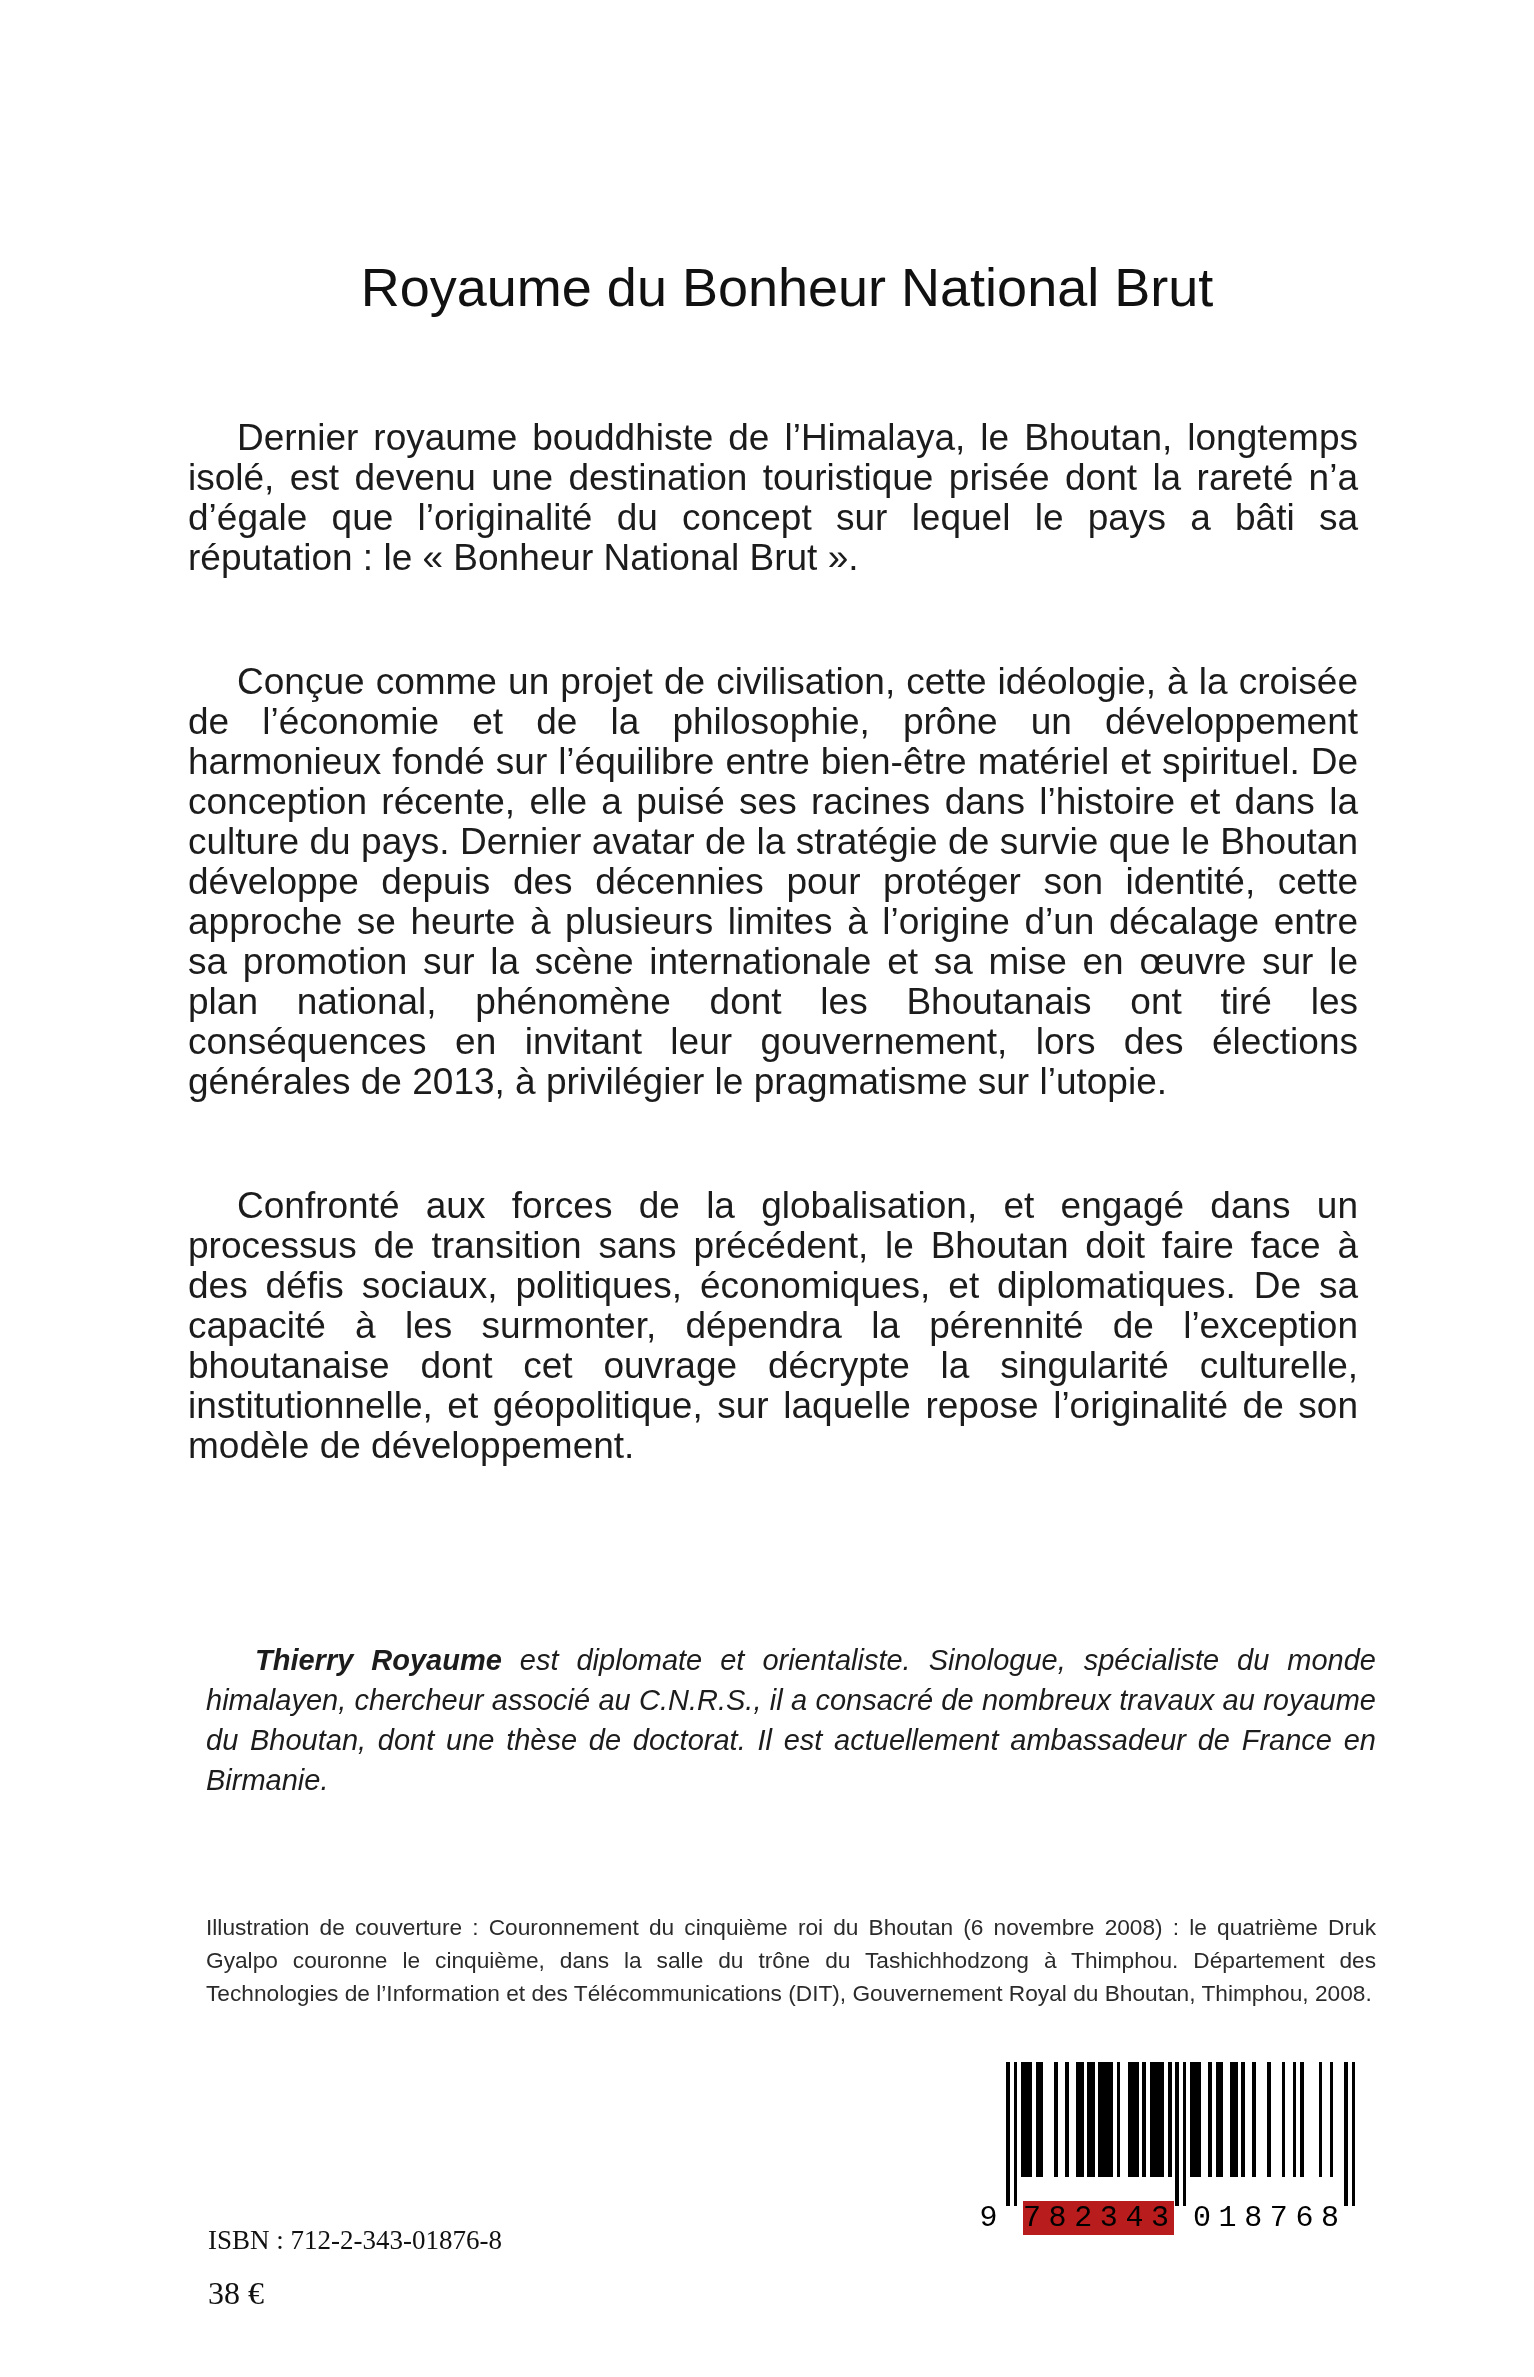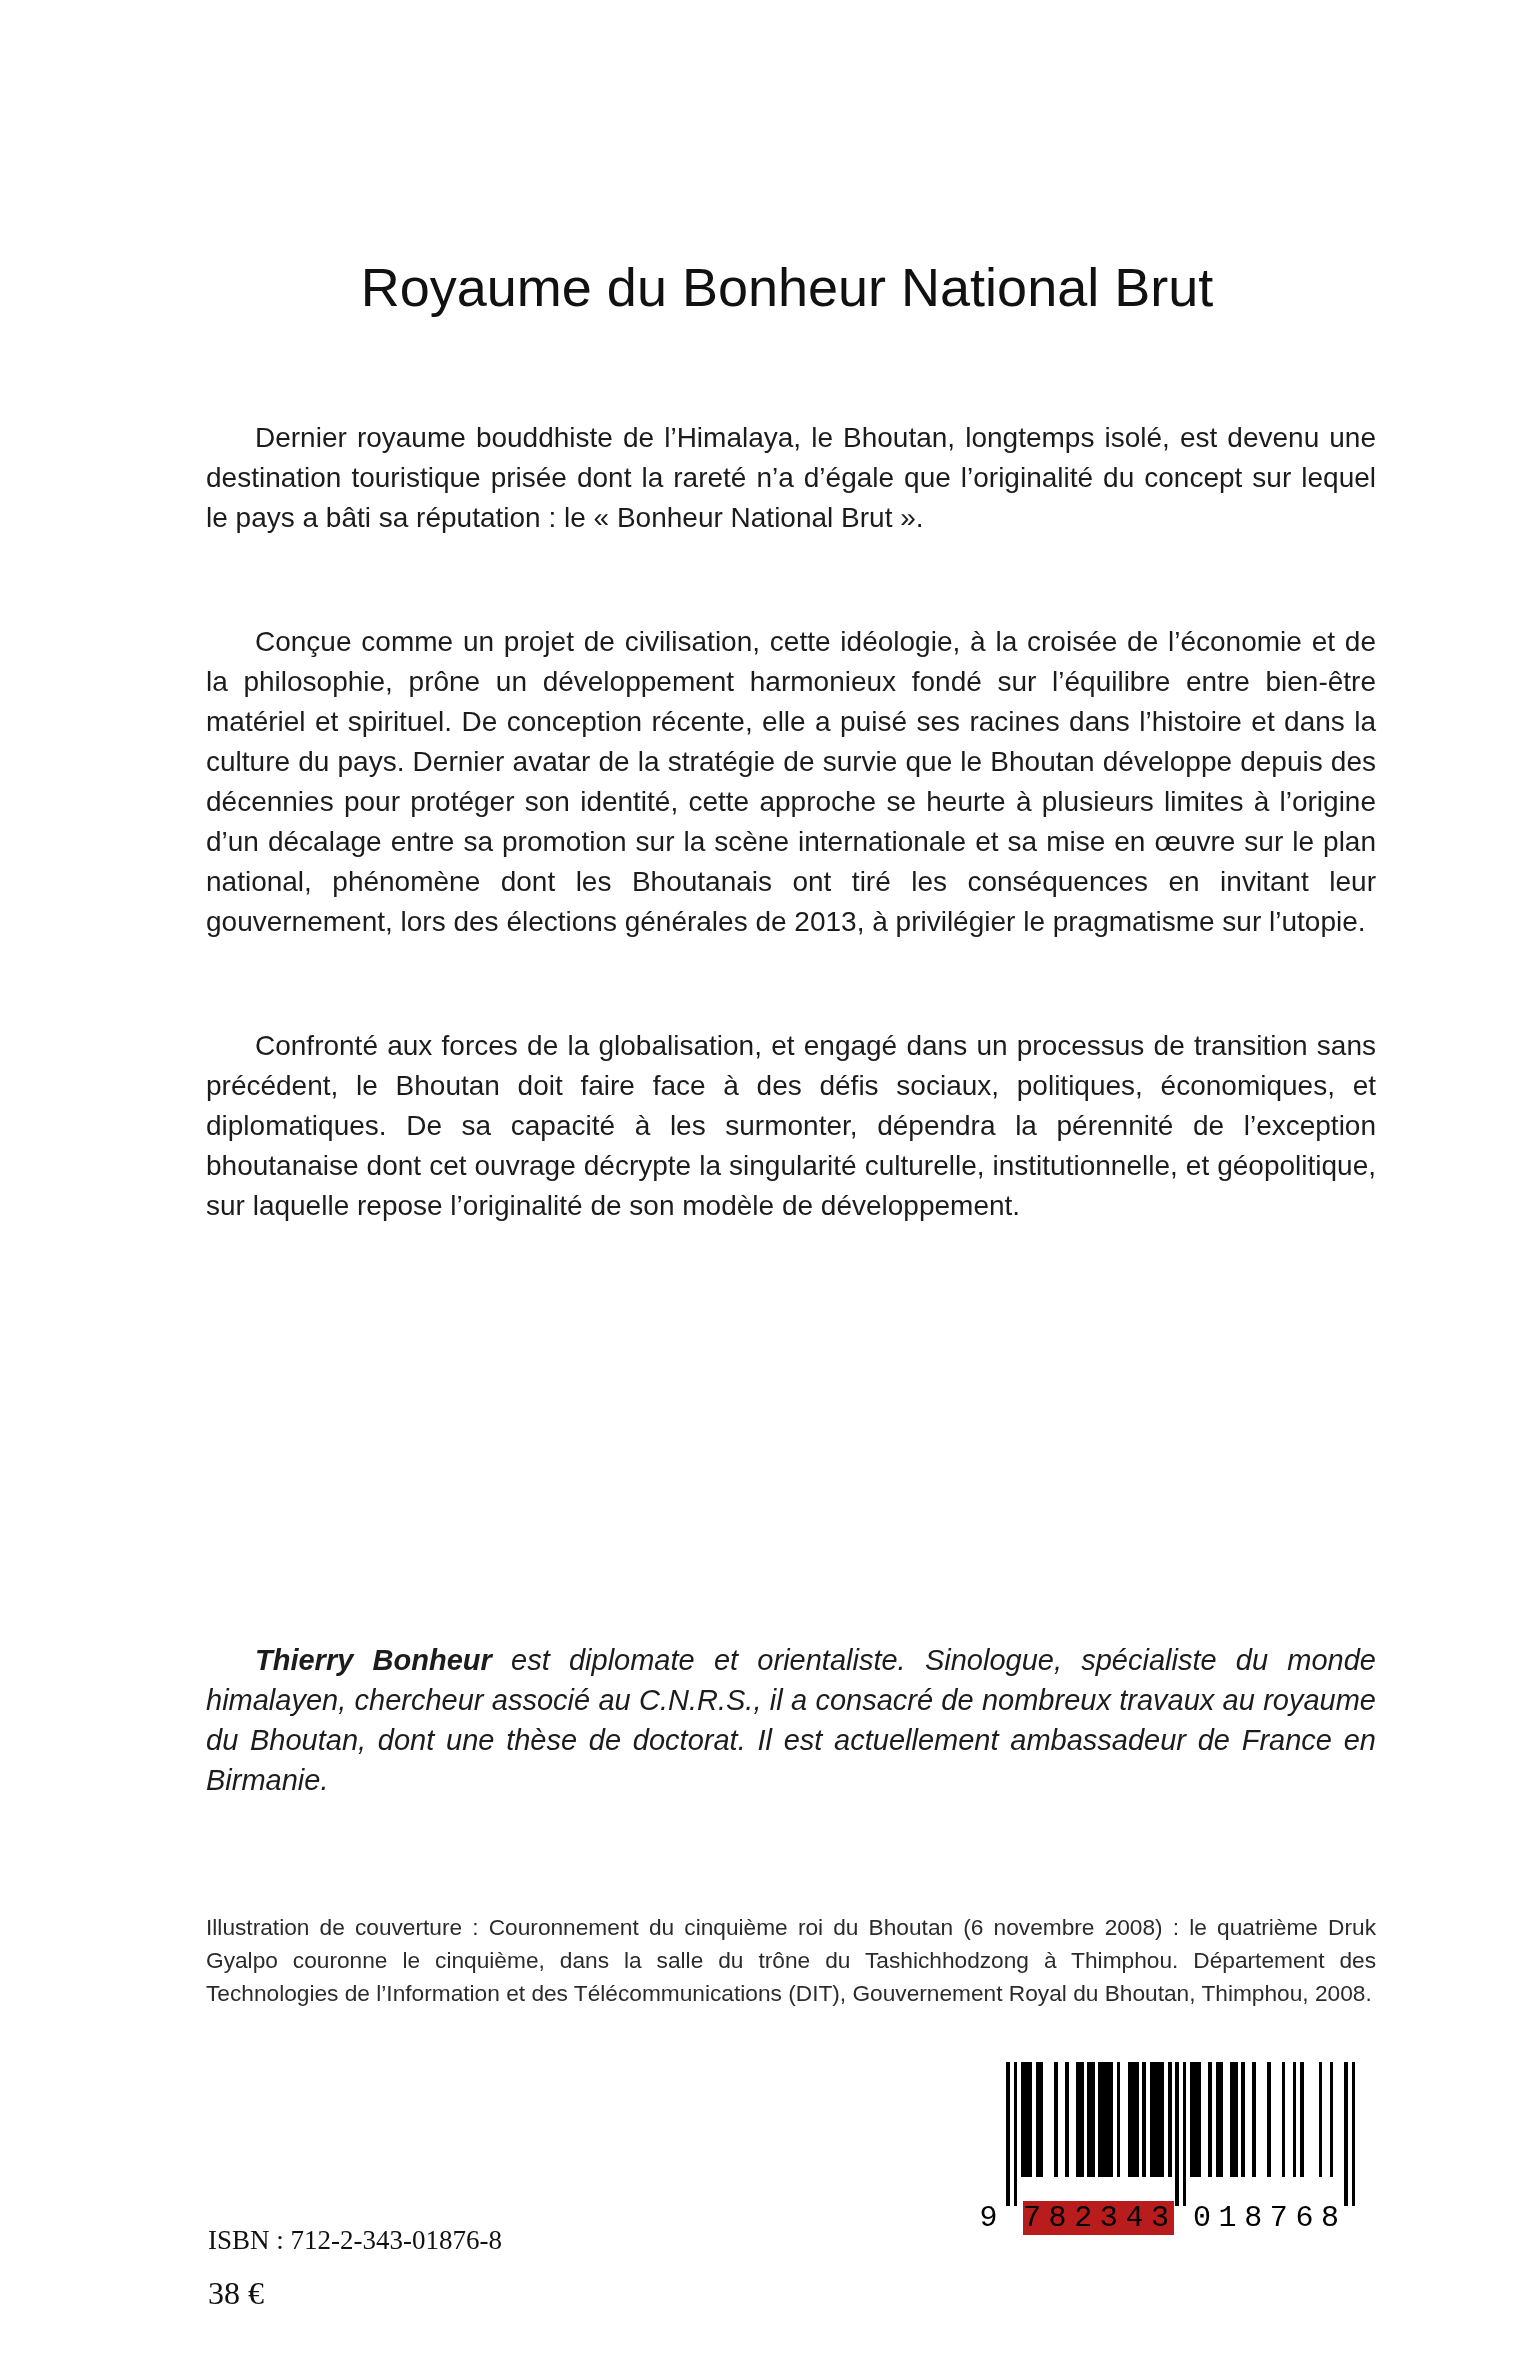--- a/index.html
+++ b/index.html
@@ -35,23 +35,23 @@
     width: 100%;
     margin: 4px;
     text-align: center;
     font-size: 54px;
     font-weight: 500;
     color: #111111;
   }
   .body-text {
     position: absolute;
     top: 418px;
-    left: 206px;
+    left: 188px;
     width: 1170px;
-    font-size: 28px;
+    font-size: 37px;
     line-height: 40px;
     text-align: justify;
   }
   .body-text p {
     margin: 0 0 84px 0;
     text-indent: 49px;
   }
   .bio {
     position: absolute;
     top: 1640px;
@@ -158,21 +158,21 @@
 <div class="page">
 
   <h2 class="subtitle">Royaume du Bonheur National Brut</h2>
 
   <div class="body-text">
     <p>Dernier royaume bouddhiste de l’Himalaya, le Bhoutan, longtemps isolé, est devenu une destination touristique prisée dont la rareté n’a d’égale que l’originalité du concept sur lequel le pays a bâti sa réputation : le « Bonheur National Brut ».</p>
     <p>Conçue comme un projet de civilisation, cette idéologie, à la croisée de l’économie et de la philosophie, prône un développement harmonieux fondé sur l’équilibre entre bien-être matériel et spirituel. De conception récente, elle a puisé ses racines dans l’histoire et dans la culture du pays. Dernier avatar de la stratégie de survie que le Bhoutan développe depuis des décennies pour protéger son identité, cette approche se heurte à plusieurs limites à l’origine d’un décalage entre sa promotion sur la scène internationale et sa mise en œuvre sur le plan national, phénomène dont les Bhoutanais ont tiré les conséquences en invitant leur gouvernement, lors des élections générales de 2013, à privilégier le pragmatisme sur l’utopie.</p>
     <p>Confronté aux forces de la globalisation, et engagé dans un processus de transition sans précédent, le Bhoutan doit faire face à des défis sociaux, politiques, économiques, et diplomatiques. De sa capacité à les surmonter, dépendra la pérennité de l’exception bhoutanaise dont cet ouvrage décrypte la singularité culturelle, institutionnelle, et géopolitique, sur laquelle repose l’originalité de son modèle de développement.</p>
   </div>
 
-  <p class="bio"><span class="author">Thierry Bonheur</span><span> est diplomate et orientaliste. Sinologue, spécialiste du monde himalayen, chercheur associé au C.N.R.S., il a consacré de nombreux travaux au royaume du Bhoutan, dont une thèse de doctorat. Il est actuellement ambassadeur de France en Birmanie.</span></p>
+  <p class="bio"><span class="author">Thierry Royaume</span><span> est diplomate et orientaliste. Sinologue, spécialiste du monde himalayen, chercheur associé au C.N.R.S., il a consacré de nombreux travaux au royaume du Bhoutan, dont une thèse de doctorat. Il est actuellement ambassadeur de France en Birmanie.</span></p>
 
   <p class="credit">Illustration de couverture : Couronnement du cinquième roi du Bhoutan (6 novembre 2008) : le quatrième Druk Gyalpo couronne le cinquième, dans la salle du trône du Tashichhodzong à Thimphou. Département des Technologies de l’Information et des Télécommunications (DIT), Gouvernement Royal du Bhoutan, Thimphou, 2008.</p>
 
   <div class="isbn">ISBN : 712-2-343-01876-8</div>
   <div class="price">38 €</div>
 
   <div class="barcode">
     <div class="bc-bars">
         <div class="bc-module bc-guard" style="background: rgb(0, 0, 0);"></div>
         <div class="bc-module bc-guard" style="background: transparent;"></div>

